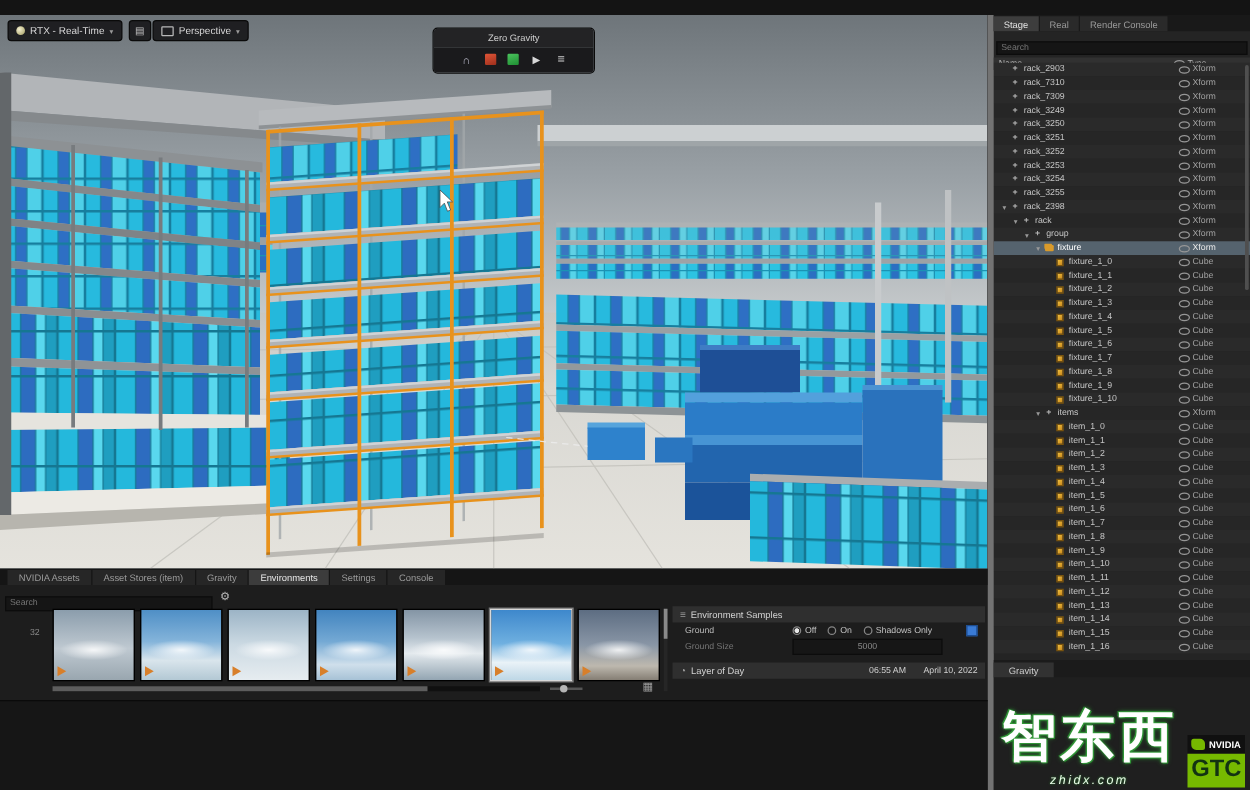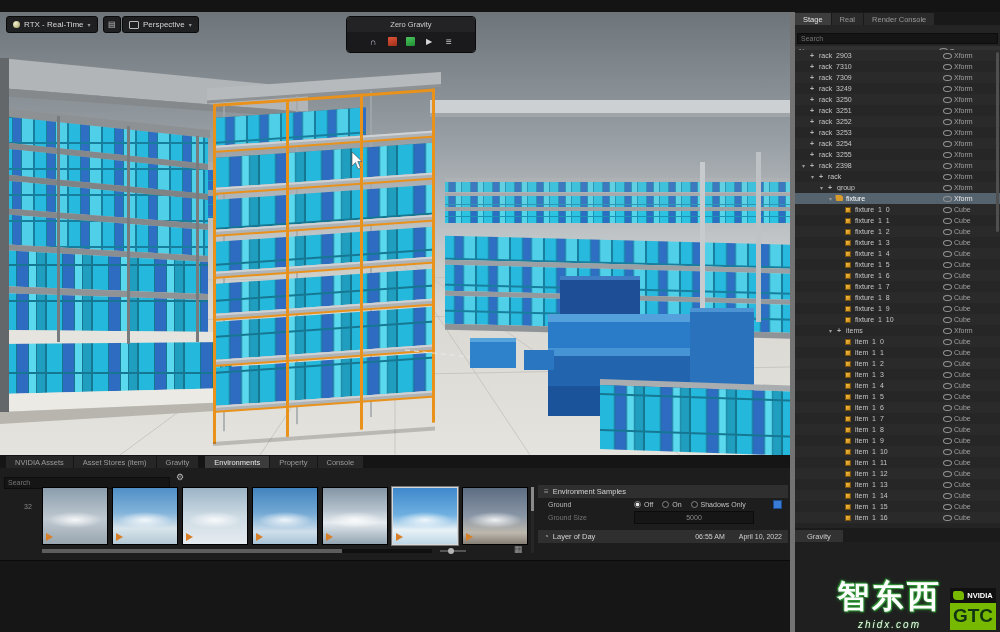--- a/index.html
+++ b/index.html
@@ -17,21 +17,21 @@
   
   #viewport{position:absolute;left:0;top:12px;width:790px;height:443px;background:#6e757a;overflow:hidden;}
   #viewport svg{display:block;}
   .vp-btn{position:absolute;top:4px;display:flex;gap:4px;align-items:center;background:rgba(24,24,26,.92);
           border:1px solid #0a0a0a;border-radius:3px;padding:0 6px;color:#d6d6d6;font-size:8px;height:15px;z-index:5;}
   .vp-btn .chev{font-size:6px;color:#9a9a9a;}
   .bulb{width:7px;height:7px;border-radius:50%;background:radial-gradient(circle at 35% 35%,#f5f0d0,#b9b480 70%);display:inline-block;}
   .cam{width:8px;height:6px;border:1px solid #b9b9b9;border-radius:1px;display:inline-block;}
   .vset{font-size:8px;color:#c0c0c0;}
   
-  #zg-panel{position:absolute;left:346px;top:4px;width:128px;z-index:6;border:1px solid #0a0a0a;border-radius:4px;overflow:hidden;}
+  #zg-panel{position:absolute;left:346px;top:10px;width:128px;z-index:6;border:1px solid #0a0a0a;border-radius:4px;overflow:hidden;}
   #zg-title{background:#232325;color:#cdcdcd;font-size:7.5px;text-align:center;padding:3px 0;}
   #zg-icons{background:#1a1a1c;display:flex;align-items:center;justify-content:center;gap:9px;padding:4px 0 5px;}
   .zgi{width:11px;height:11px;display:inline-flex;align-items:center;justify-content:center;font-size:9px;color:#c9c9c9;}
   .zgi.magnet-icon::before{content:"∩";font-weight:bold;color:#b9b9c9;}
   .zgi.red-cube-icon{background:linear-gradient(160deg,#e05537,#9e2f1c);width:9px;height:9px;border-radius:1px;}
   .zgi.green-cube-icon{background:linear-gradient(160deg,#4cc45e,#1f8f33);width:9px;height:9px;border-radius:1px;}
   .zgi.play-icon::before{content:"▶";font-size:8px;color:#d8d8d8;}
   .zgi.menu-icon::before{content:"≡";font-size:10px;}
   
   #right-panel{position:absolute;left:790px;top:12px;width:210px;height:620px;background:#242424;
@@ -65,21 +65,21 @@
   .rtype{width:44px;color:#a0a0a0;}
   .srow.sel .rtype{color:#e8e8e8;}
   #stage-scroll{position:absolute;right:1px;top:40px;width:3px;height:180px;background:#4f4f4f;border-radius:2px;}
   #property-bar{position:absolute;top:516px;left:0;right:0;height:14px;background:#1b1b1b;display:flex;align-items:flex-end;}
   #property-tab{background:#323232;color:#cccccc;font-size:7.5px;padding:2px 12px 1px;}
   #panel-void{position:absolute;top:530px;left:0;right:0;bottom:0;background:#1f1f1f;}
   
   #bottom-panel{position:absolute;left:0;top:455px;width:790px;height:177px;background:#1d1d1d;}
   #bottom-tabs{display:flex;height:13px;background:#151515;gap:1px;padding-left:6px;align-items:flex-end;}
   .btab{font-size:7.5px;color:#9a9a9a;background:#262626;padding:2px 9px 1px;white-space:nowrap;}
-  .btab.active{background:#3c3c3c;color:#e6e6e6;margin-left:6px;}
+  .btab.active{background:#3c3c3c;color:#e6e6e6;}
   #bottom-search{position:absolute;left:4px;top:16px;width:166px;}
   #bottom-search input{width:100%;height:12px;background:#151515;border:1px solid #0c0c0c;color:#9a9a9a;
                        font-size:7px;padding:0 3px;box-sizing:border-box;font-family:inherit;}
   #gear{position:absolute;left:176px;top:16px;font-size:9px;color:#bababa;line-height:12px;}
   #size-label{position:absolute;left:24px;top:48px;font-size:7px;color:#8a8a8a;}
   #thumb-strip{position:absolute;left:42px;top:32px;display:flex;gap:4px;}
   .thumb{width:66px;height:58px;position:relative;border:1px solid #000;box-sizing:border-box;}
   .thumb.sel{border:1px solid #d8d8d8;box-shadow:0 0 0 1px #777;}
   .thumb::after{content:"";position:absolute;left:8%;top:42%;width:84%;height:30%;
                 background:radial-gradient(ellipse at center,rgba(255,255,255,.85),rgba(255,255,255,0) 72%);}
@@ -112,21 +112,21 @@
   .rdot.on{background:radial-gradient(circle,#e8e8e8 0 1.6px,#1a1a1a 2.2px);}
   .rlabel{color:#c0c0c0;}
   #ground-checkbox{margin-left:auto;width:9px;height:9px;background:#2a2a2a;border:1px solid #555;box-sizing:border-box;}
   #ground-checkbox.on{background:#3a7bd5;border-color:#1c4c90;}
   #ground-size-field{width:118px;height:11px;background:#161616;border:1px solid #0c0c0c;color:#8a8a8a;
                      display:flex;align-items:center;justify-content:center;}
   .tod-right{margin-left:auto;display:flex;gap:14px;color:#d0d0d0;font-size:7px;}
   #bottom-void{position:absolute;top:105px;left:0;right:0;bottom:0;background:#161616;border-top:1px solid #0a0a0a;}
   
   #watermark{position:absolute;right:4px;bottom:2px;display:flex;align-items:flex-end;gap:8px;z-index:50;}
-  .wm-cn{font-size:32px;font-weight:bold;color:#fff;letter-spacing:3px;
+  .wm-cn{font-size:44px;font-weight:bold;color:#fff;letter-spacing:3px;
          text-shadow:0 0 2px #3aa53f,0 0 4px #2e8f35,1px 1px 0 #2e8f35,-1px -1px 0 #2e8f35;}
   .wm-url{font-size:10px;color:#eafbe8;text-align:center;letter-spacing:2px;font-style:italic;
           text-shadow:0 0 2px #2e8f35;}
   .wm-logo{display:flex;flex-direction:column;width:46px;}
   .wm-nv{background:#101010;color:#fff;font-size:7.5px;font-weight:bold;padding:3px 3px;display:flex;
          align-items:center;gap:3px;justify-content:center;}
   .nv-eye{width:11px;height:9px;background:#76b900;border-radius:2px 4px 2px 4px;display:inline-block;}
   .wm-gtc{background:#76b900;color:#123312;font-weight:bold;font-size:19px;text-align:center;padding:2px 0 3px;}
 </style>
 </head>
@@ -799,21 +799,21 @@
     </div>
     <div id="panel-void"></div>
   </div>
 
   <div id="bottom-panel">
     <div id="bottom-tabs">
         <div class="btab">NVIDIA Assets</div>
         <div class="btab">Asset Stores (item)</div>
         <div class="btab">Gravity</div>
         <div class="btab active">Environments</div>
-        <div class="btab">Property</div>
+        <div class="btab">Settings</div>
         <div class="btab">Console</div>
       </div>
     <div id="bottom-search">
       <input type="text" placeholder="Search" style="">
     </div>
     <span id="gear">⚙</span>
     <span id="size-label">32</span>
     <div id="thumb-strip">
         <div class="thumb v1">
           <span class="play"></span>

